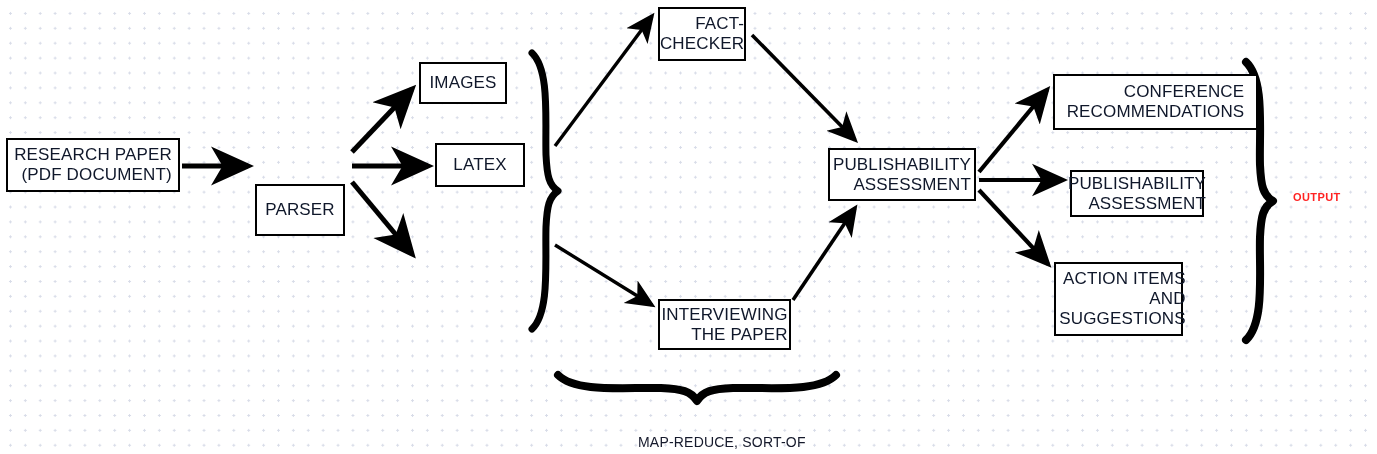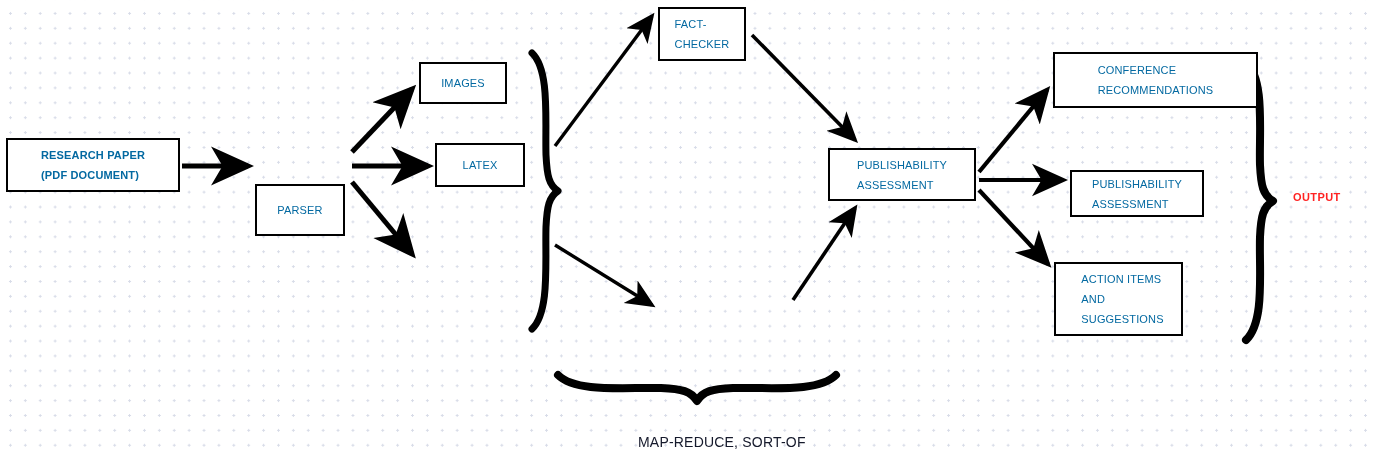--- a/index.html
+++ b/index.html
@@ -27,24 +27,24 @@
     height: 454px;
   }
   .node-box {
     position: absolute;
     box-sizing: border-box;
     background: #ffffff;
     border: 2px solid #000000;
     display: flex;
     align-items: center;
     justify-content: center;
-    text-align: left;
-    color: #0369a1;
+    text-align: right;
+    color: #0f172a;
     font-family: "Liberation Sans", sans-serif;
-    font-size: 11px;
+    font-size: 17px;
     line-height: 20px;
     letter-spacing: 0.15px;
     white-space: pre-line;
     z-index: 3;
   }
   .free-label {
     position: absolute;
     color: #15192b;
     font-family: "Liberation Sans", sans-serif;
     font-size: 14px;
@@ -88,38 +88,40 @@
     <g fill="none" stroke="#000000" stroke-linecap="round" stroke-linejoin="round">
       <path stroke-width="7" d="M532,53 C550,70 545,120 546,155 C547,176 549,185 558,191
                C549,197 547,206 546,227 C545,262 550,312 532,329"></path>
       <path stroke-width="8" d="M1246,62 C1265,80 1259,130 1260,165 C1261,186 1263,195 1273,201
                C1263,207 1261,216 1260,237 C1259,272 1265,322 1246,340"></path>
       <path stroke-width="8" d="M558,375 C576,393 626,387 661,388 C682,389 691,391 697,401
                C703,391 712,389 733,388 C768,387 818,393 836,375"></path>
     </g>
   </svg>
 
-  <div class="node-box" style="left:6px;  top:138px; width:174px; height:54px;font-weight:bold;">RESEARCH PAPER
+  <div class="node-box" style="left:6px;  top:138px; width:174px; height:54px;">RESEARCH PAPER
 (PDF DOCUMENT)</div>
 
   <div class="node-box" style="left:255px; top:140px; width:90px; height:52px;margin-top:44px;">PARSER</div>
 
   <div class="node-box" style="left:419px; top:62px;  width:88px; height:42px;">IMAGES</div>
 
   <div class="node-box" style="left:435px; top:143px; width:90px; height:44px;">LATEX</div>
 
 
   <div class="node-box" style="left:658px; top:7px;   width:88px; height:54px;">FACT-
 CHECKER</div>
 
+  <div class="node-box" style="left:658px; top:299px; width:133px; height:51px;">INTERVIEWING
+THE PAPER</div>
 
   <div class="node-box" style="left:828px; top:148px; width:148px; height:53px;">PUBLISHABILITY
 ASSESSMENT</div>
 
-  <div class="node-box" style="left:1053px; top:52px;  width:205px; height:56px;">CONFERENCE
+  <div class="node-box" style="left:1053px; top:74px;  width:205px; height:56px;">CONFERENCE
 RECOMMENDATIONS</div>
 
   <div class="node-box" style="left:1070px; top:170px; width:134px; height:47px;">PUBLISHABILITY
 ASSESSMENT</div>
 
   <div class="node-box" style="left:1054px; top:262px; width:129px; height:74px;padding-left:8px;">ACTION ITEMS
 AND
 SUGGESTIONS</div>
 
   <div class="free-label output-label" style="left:1293px; top:188px; color:#ff2222;">OUTPUT</div>

